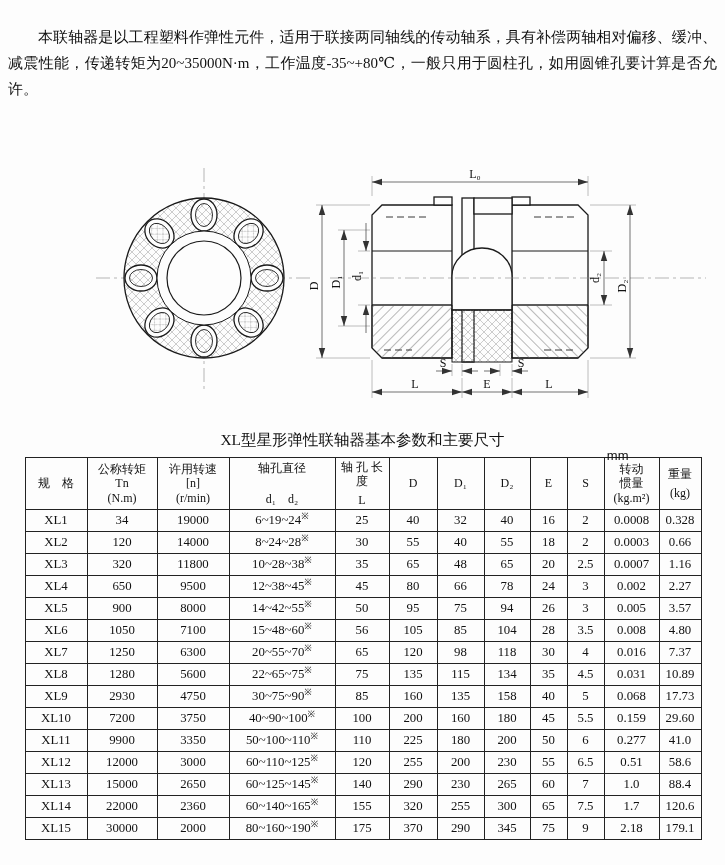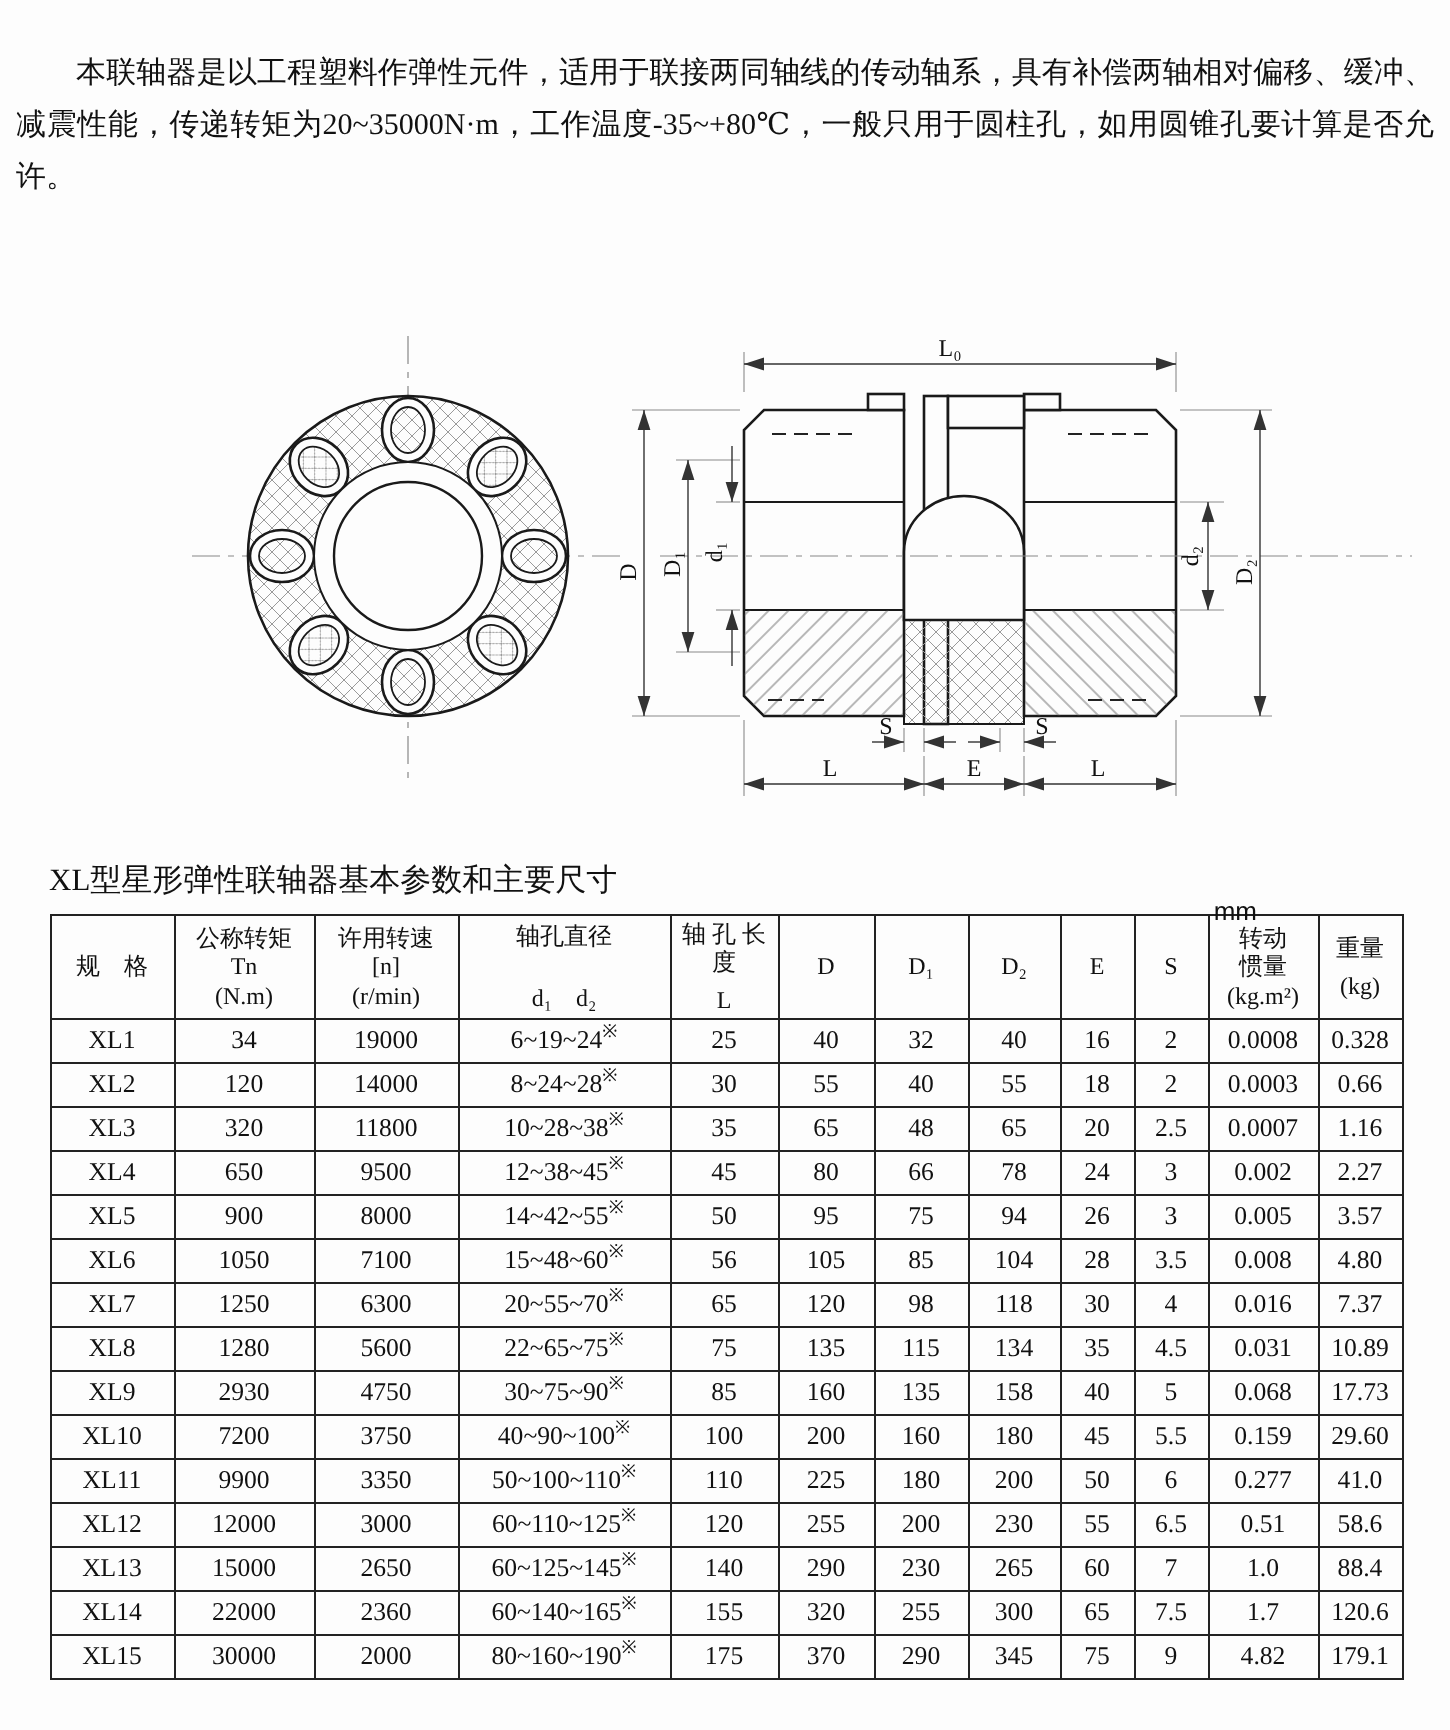--- a/index.html
+++ b/index.html
@@ -15,21 +15,21 @@
   }
   .drawing-wrap{width:666px;height:262px;}
   svg text.dl{font-size:12px;fill:#111;font-family:"Liberation Serif","DejaVu Serif",serif;}
   .o2{fill:none;stroke:#1a1a1a;stroke-width:1;}
   .wh{fill:#fdfdfd;stroke:#1a1a1a;stroke-width:1.3;}
   .dim{stroke:#333;stroke-width:0.7;fill:none;}
   .ext{stroke:#8a8a8a;stroke-width:0.55;fill:none;}
   .cl{stroke:#888;stroke-width:0.6;fill:none;stroke-dasharray:14 4 3 4;}
   .hid{stroke:#222;stroke-width:0.9;fill:none;stroke-dasharray:7 4;}
   .table-section{width:676px;margin:0 auto;}
-  .title-row{position:relative;font-size:15.5px;padding:8px 0 6px 0;}
+  .title-row{position:relative;text-align:center;font-size:15.5px;padding:8px 0 6px 0;}
   .unit{position:absolute;right:72px;top:26px;font-size:13px;font-family:"Liberation Sans","DejaVu Sans",sans-serif;}
   table{border-collapse:collapse;table-layout:fixed;width:676px;border:1.5px solid #111;}
   th,td{border:1px solid #222;text-align:center;vertical-align:middle;overflow:hidden;}
   th{font-weight:normal;font-size:12px;line-height:1.2;padding:2px 0;}
   td{font-size:12.8px;height:21px;padding:0;}
   td sup,.notes sub{line-height:0;}
   sup{font-size:9px;vertical-align:super;}
   .notes{font-size:13.5px;padding:5px 0 0 26px;line-height:1.55;}
 </style>
 </head>
@@ -454,21 +454,21 @@
           <td>XL15</td>
           <td>30000</td>
           <td>2000</td>
           <td>80~160~190<sup>※</sup></td>
           <td>175</td>
           <td>370</td>
           <td>290</td>
           <td>345</td>
           <td>75</td>
           <td>9</td>
-          <td>4.82</td>
+          <td>2.18</td>
           <td>179.1</td>
         </tr>
       </tbody>
   </table>
 
   <div class="notes">
     
     
   </div>
 </div>

